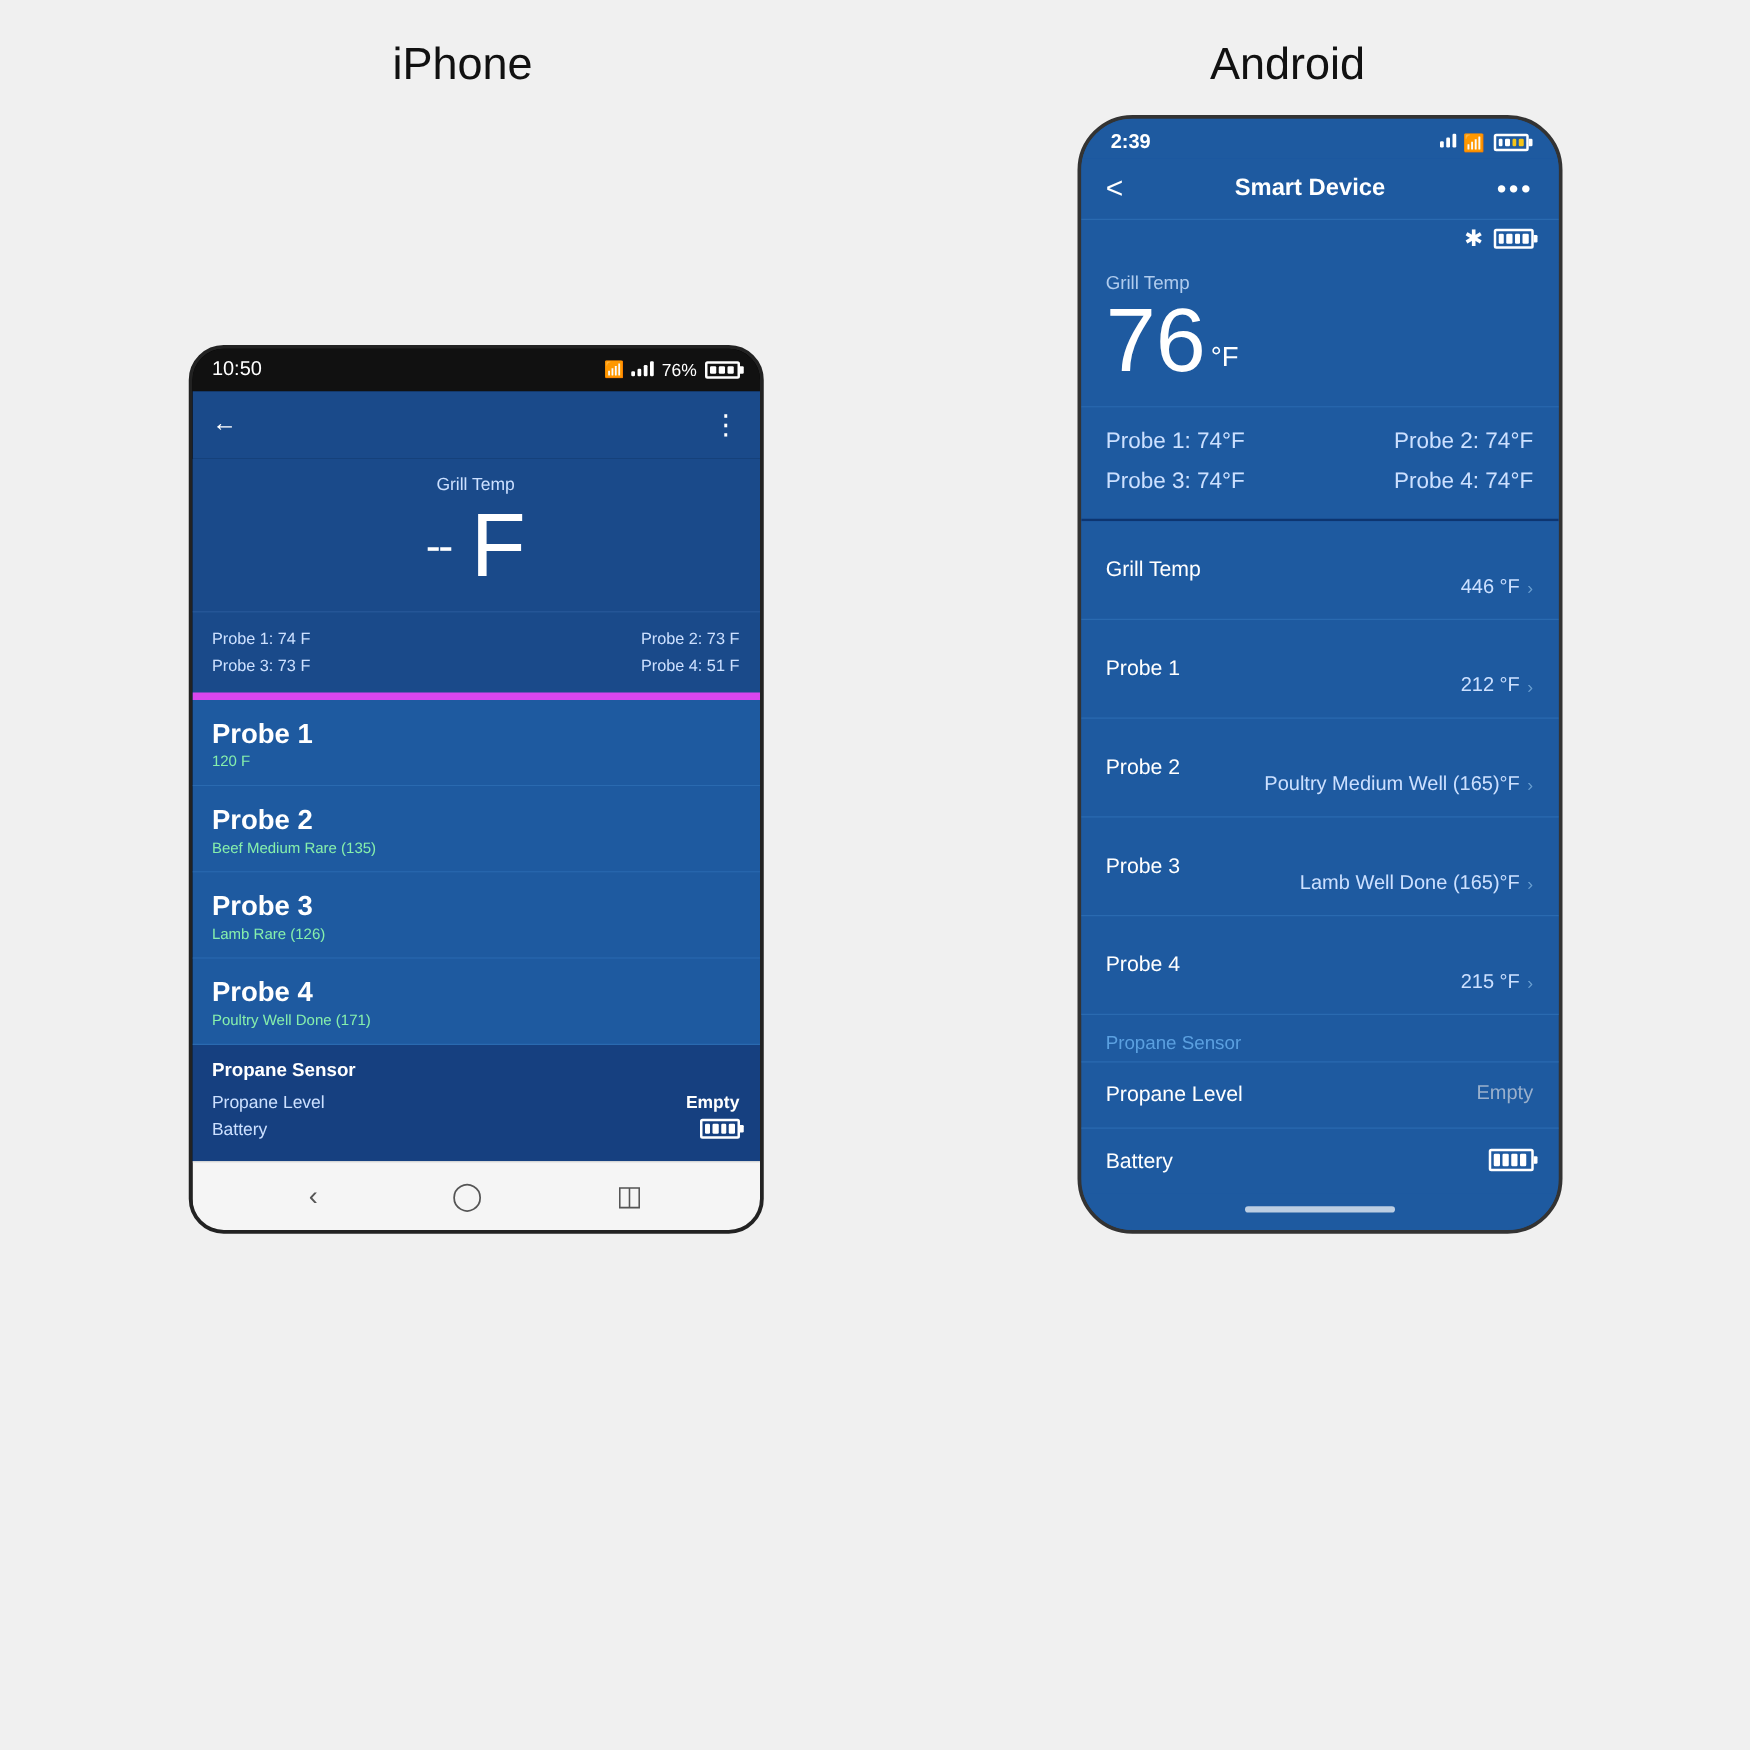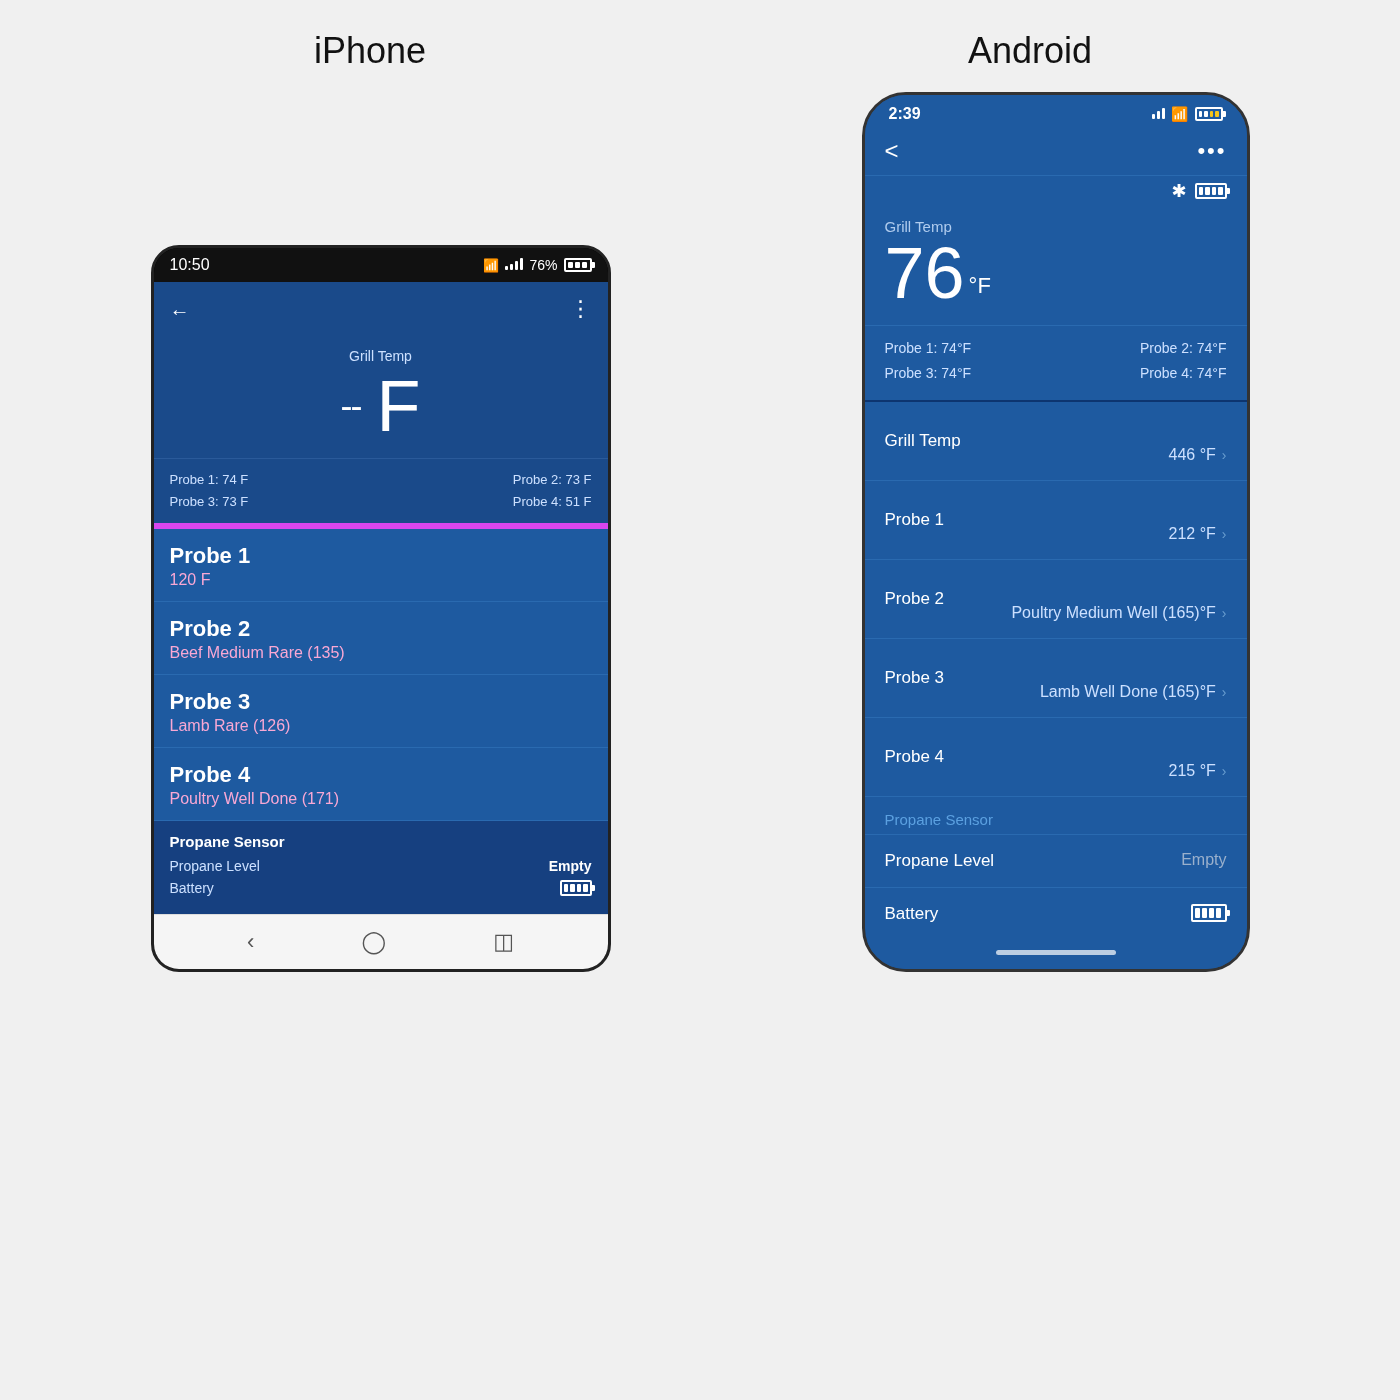--- a/index.html
+++ b/index.html
@@ -141,22 +141,22 @@
     }
 
     .android-probe-name {
       color: #fff;
       font-size: 22px;
       font-weight: 600;
       margin-bottom: 2px;
     }
 
     .android-probe-value {
-      color: #f9a8d4;
-      font-size: 16px;
+      color: #86efac;
+      font-size: 12px;
     }
 
     .android-propane-section {
       background: #164080;
       padding: 12px 16px;
     }
 
     .android-propane-title {
       color: #fff;
       font-size: 15px;
@@ -324,21 +324,21 @@
     .iphone-probes-overview {
       background: #1e5aa0;
       padding: 10px 20px 14px;
       display: flex;
       justify-content: space-between;
       border-bottom: 2px solid #0d3570;
     }
 
     .iphone-probes-col {
       color: #cce0ff;
-      font-size: 14px;
+      font-size: 18px;
       line-height: 1.8;
     }
 
     .iphone-list {
       background: #1e5aa0;
     }
 
     .iphone-list-item {
       display: flex;
       justify-content: space-between;
@@ -552,20 +552,21 @@
             <div class="battery-bar"></div>
             <div class="battery-bar" style="background:#f5c518;"></div>
             <div class="battery-bar" style="background:#f5c518;"></div>
           </div>
         </span>
       </div>
     </div>
 
     <div class="iphone-header">
       <span style="font-size:24px;cursor:pointer;">&lt;</span>
+      <span class="iphone-header-title">Smart Device</span>
       <span class="iphone-more-btn" style="cursor:pointer;">•••</span>
     </div>
 
     <div class="iphone-bluetooth-row">
       <div class="bt-battery">
         <span class="bt-icon">✱</span>
         <div class="battery-icon-body" style="width:32px;height:16px;border-color:#fff;">
           <div class="battery-bar"></div>
           <div class="battery-bar"></div>
           <div class="battery-bar"></div>

